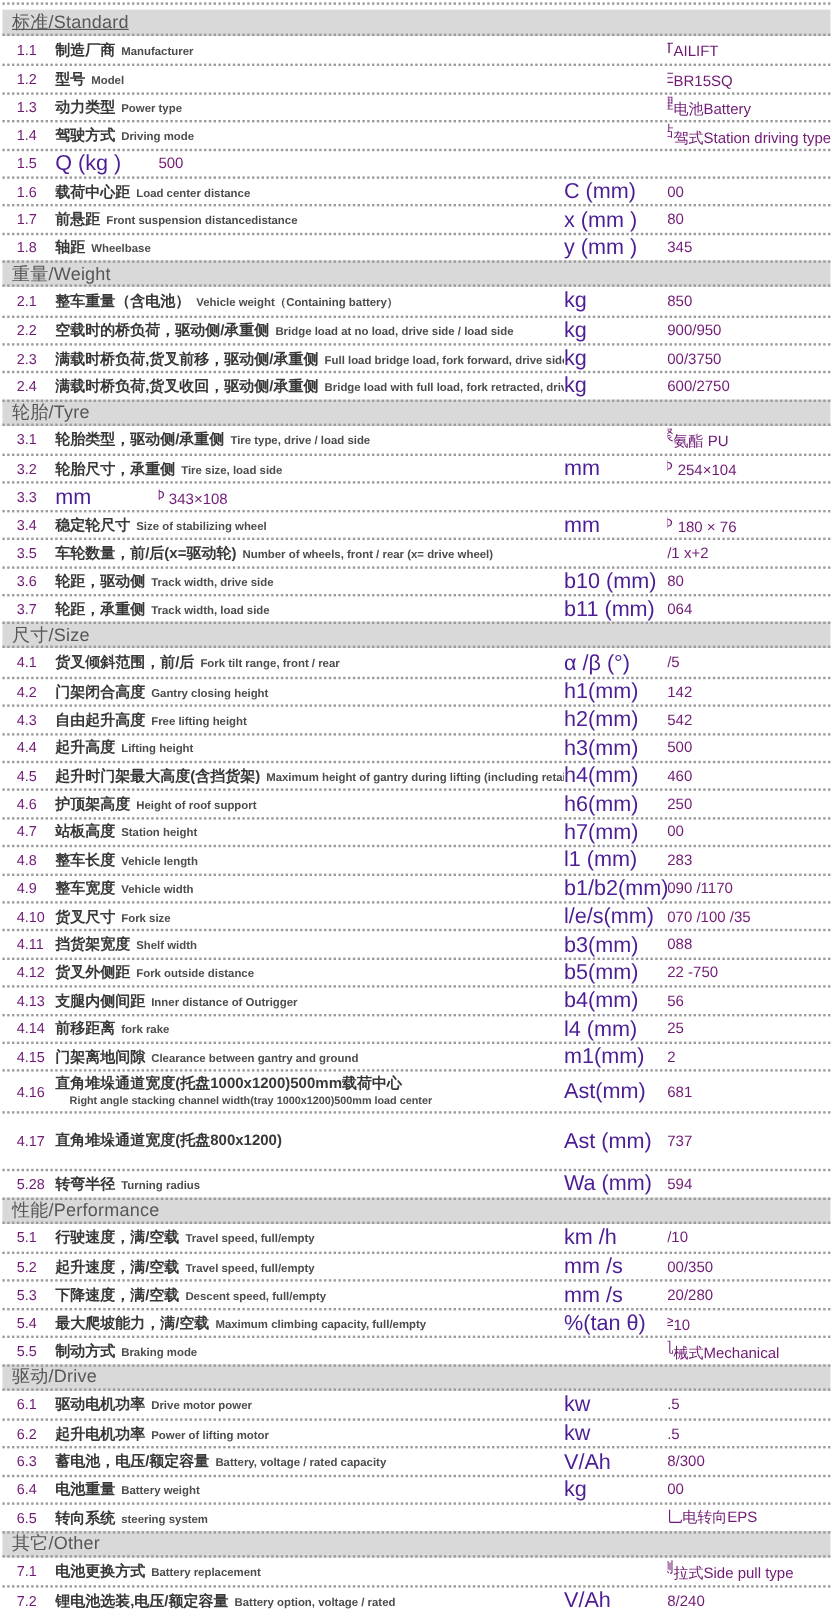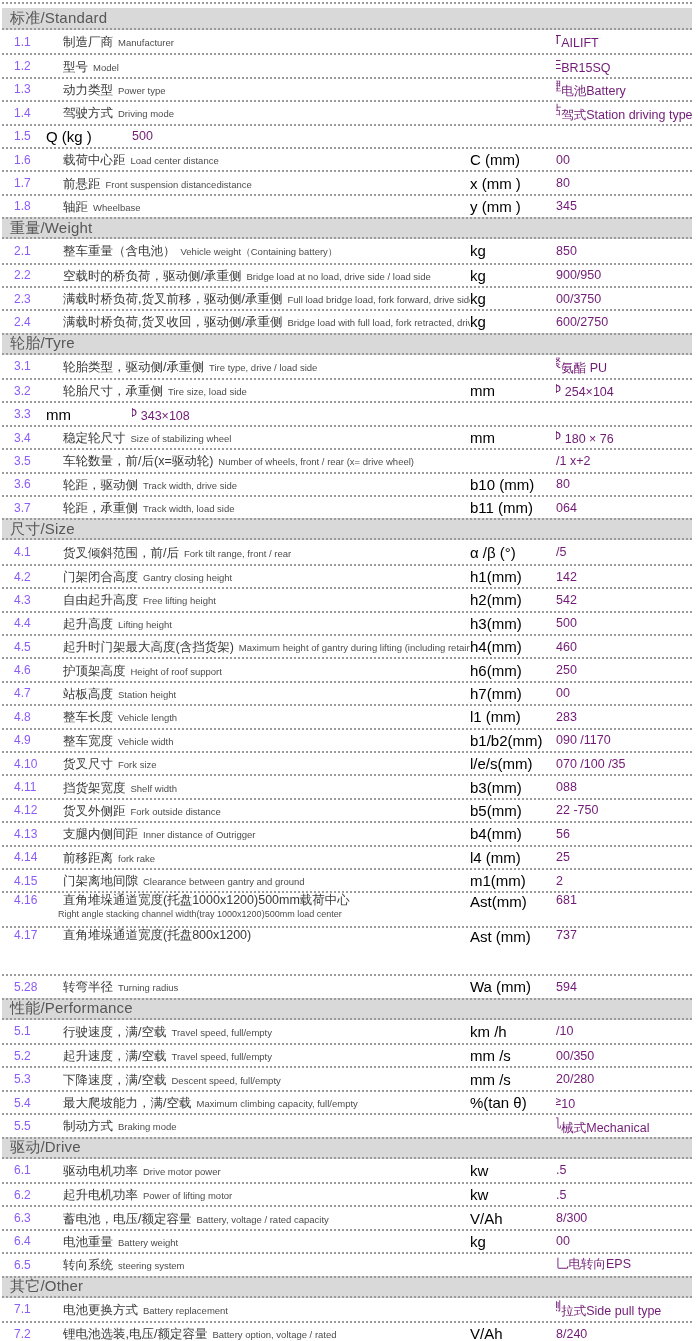--- a/index.html
+++ b/index.html
@@ -10,37 +10,37 @@
   }
   *{box-sizing:border-box;}
   .wrap{margin:2px 8px 0 2px;border-bottom:2px dotted #9b9b9b;}
   .dotline{border-top:2px dotted #9b9b9b;margin-bottom:4px;}
   .sec{
     height:22px;background:#d9d9d9;color:#575757;
     display:flex;align-items:center;padding-left:8px;
     font-size:15px;letter-spacing:.2px;
     border-top:2px dotted #9b9b9b;border-bottom:2px dotted #9b9b9b;
   }
-  .dotline + .sec{border-top:none;}
+  .dotline + .sec{border-top:none;text-decoration:underline;}
   .row{
     height:23.4px;display:flex;align-items:center;padding-left:12px;
     border-top:2px dotted #9b9b9b;color:#383838;
   }
   .sec + .row{border-top:none;}
   .row.h35{height:35px;}
   .row.h48{height:48px;}
-  .no{width:32px;flex-shrink:0;font-size:12px;color:#8b5cf6;}
+  .no{width:32px;flex-shrink:0;font-size:12px;color:#701a75;}
   .lbl{flex:1;min-width:0;white-space:nowrap;overflow:hidden;}
-  .zh{font-size:12.5px;color:#383838;font-weight:400;margin-left:17px;}
-  .en{font-size:9.5px;color:#4c4c4c;margin-left:5px;}
-  .row.stacked{align-items:flex-start;}
+  .zh{font-size:12.5px;color:#383838;font-weight:700;}
+  .en{font-size:9.5px;color:#4c4c4c;margin-left:5px;font-weight:bold;}
+  .row.stacked{align-items:center;}
   .row.stacked .lbl{white-space:normal;line-height:1.25;}
   .row.stacked .zh{display:block;font-size:12.5px;}
   .row.stacked .en{display:block;margin-left:12px;font-size:9px;color:#4c4c4c;}
-  .sym{width:86px;flex-shrink:0;font-size:15px;color:#000000;white-space:nowrap;overflow:hidden;}
+  .sym{width:86px;flex-shrink:0;font-size:18px;color:#4c1d95;white-space:nowrap;overflow:hidden;}
   .val{width:136px;flex-shrink:0;font-size:12.5px;color:#701a75;font-weight:500;white-space:nowrap;overflow:hidden;}
   
   .pc{display:inline-block;width:0.42em;overflow:hidden;direction:rtl;white-space:nowrap;vertical-align:baseline;}
 </style>
 </head>
 <body>
 
 <div class="wrap" id="spec-table">
   <div class="dotline"></div>
 <div class="sec">

